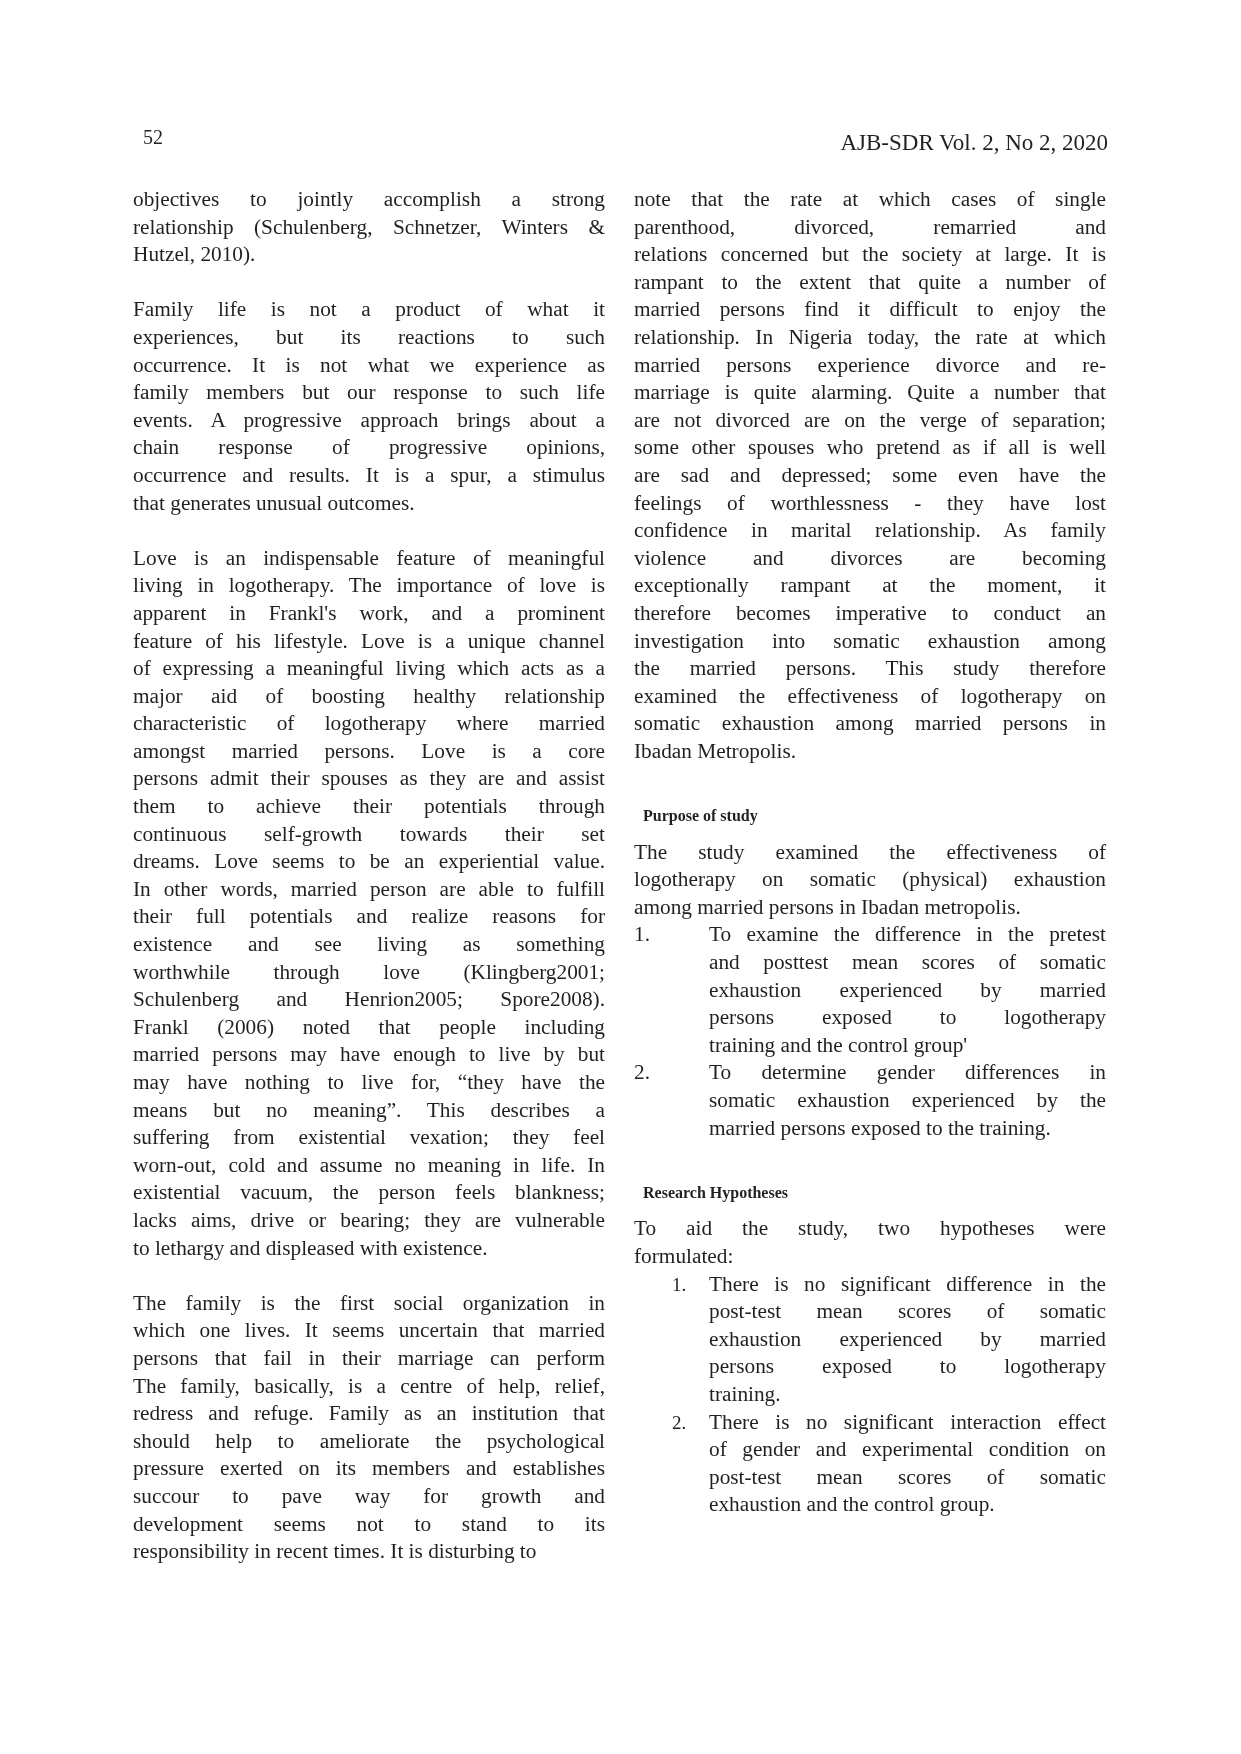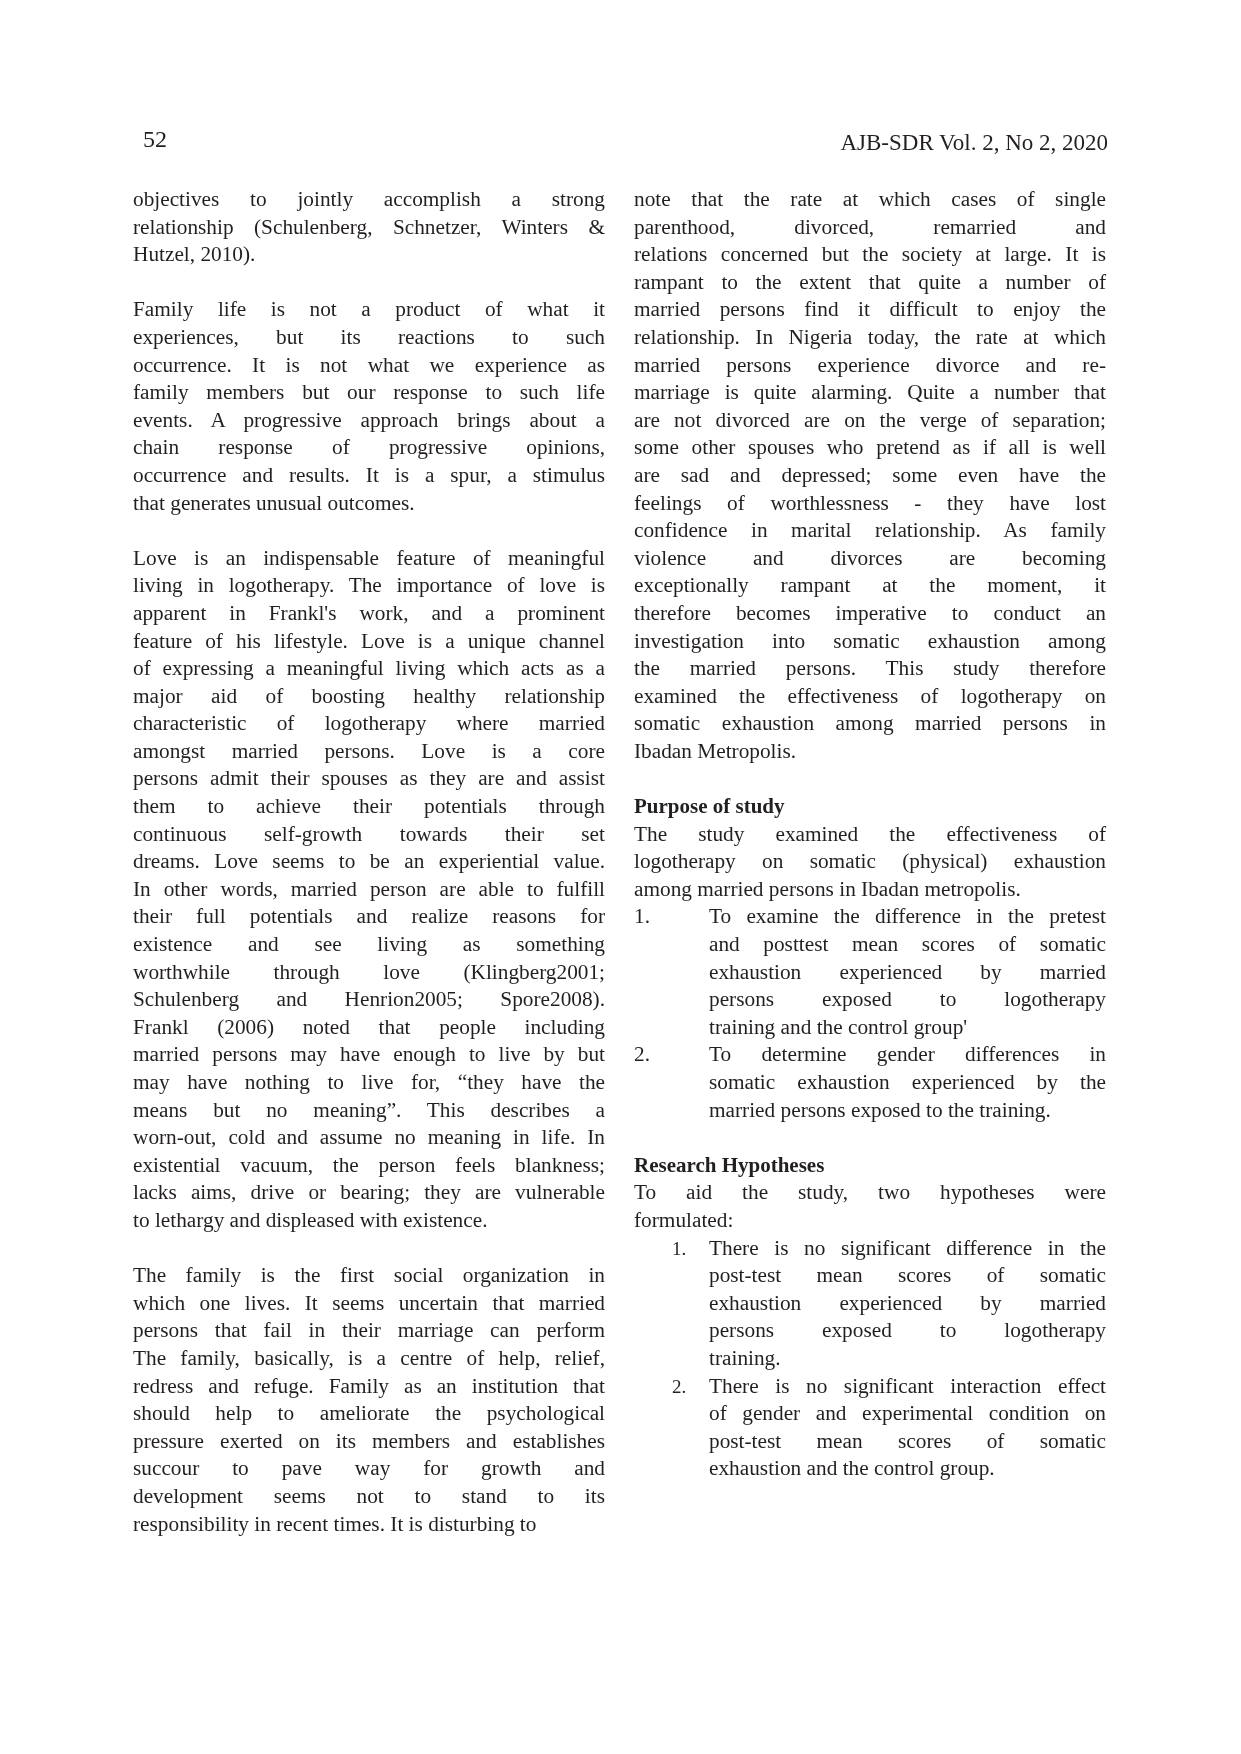--- a/index.html
+++ b/index.html
@@ -1,24 +1,24 @@
 <!DOCTYPE html>
 <html><head>
 <meta charset="utf-8">
 <style>
   html, body { margin:0; padding:0; background:#ffffff; }
   body { width:1241px; height:1754px; position:relative; overflow:hidden;
          font-family:"Liberation Serif", "DejaVu Serif", serif; color:#231f20; }
-  .header-left { position:absolute; left:143px; top:126px; font-size:24px; }
+  .header-left { position:absolute; left:143px; top:126px; font-size:20px; }
   .header-right { position:absolute; right:133px; top:130px; font-size:23px; }
   .col { position:absolute; top:186px; width:472px; font-size:21.3px; line-height:27.6px; }
   .col.left { left:133px; }
   .col.right { left:634px; }
   .col .gap { height:27.6px; }
-  .col h3 { margin:0; font-size:21px; font-weight:bold; line-height:27.6px; }
+  .col h3 { margin:9px; font-size:16px; font-weight:bold; line-height:27.6px; }
   .obj-list { list-style:none; margin:0; padding:0; }
   .obj-list li { position:relative; padding-left:75px; text-align:justify; }
   .obj-list li .num { position:absolute; left:0; top:0; }
   .hyp-list { list-style:none; margin:0; padding:0; }
   .hyp-list li { position:relative; padding-left:75px; text-align:justify; }
   .hyp-list li .num { position:absolute; left:38px; top:0; font-size:19px; }
   .line { display:block; text-align:justify; text-align-last:justify; white-space:nowrap; height:27.6px; overflow:visible; }
   .line.last { text-align-last:left; }
 </style>
 </head>
@@ -60,20 +60,21 @@
       <span class="line">dreams. Love seems to be an experiential value.</span>
       <span class="line">In other words, married person are able to fulfill</span>
       <span class="line">their full potentials and realize reasons for</span>
       <span class="line">existence and see living as something</span>
       <span class="line">worthwhile through love (Klingberg2001;</span>
       <span class="line">Schulenberg and Henrion2005; Spore2008).</span>
       <span class="line">Frankl (2006) noted that people including</span>
       <span class="line">married persons may have enough to live by but</span>
       <span class="line">may have nothing to live for, “they have the</span>
       <span class="line">means but no meaning”. This describes a</span>
+      <span class="line">suffering from existential vexation; they feel</span>
       <span class="line">worn-out, cold and assume no meaning in life. In</span>
       <span class="line">existential vacuum, the person feels blankness;</span>
       <span class="line">lacks aims, drive or bearing; they are vulnerable</span>
       <span class="line last">to lethargy and displeased with existence.</span>
     </div>
   <div class="gap"></div>
   <div>
       <span class="line">The family is the first social organization in</span>
       <span class="line">which one lives. It seems uncertain that married</span>
       <span class="line">persons that fail in their marriage can perform</span>

